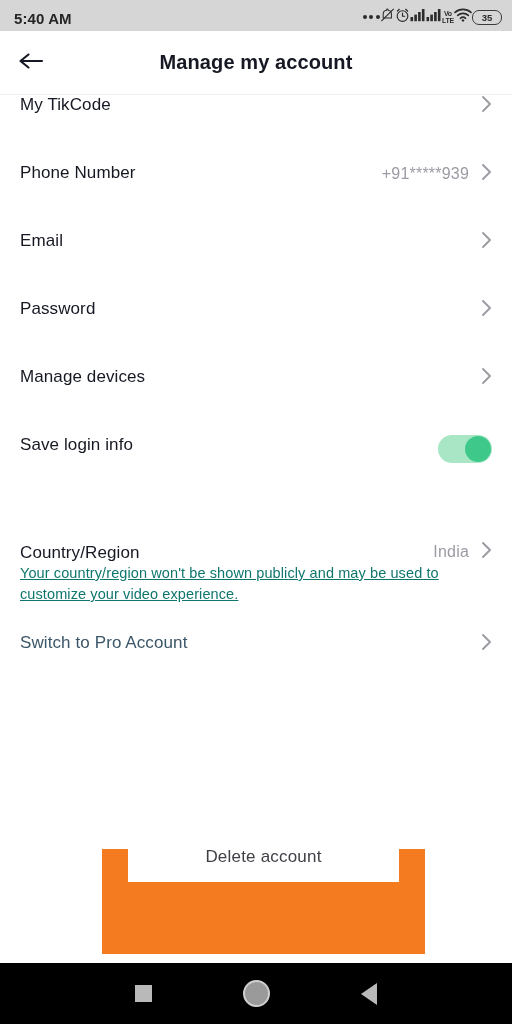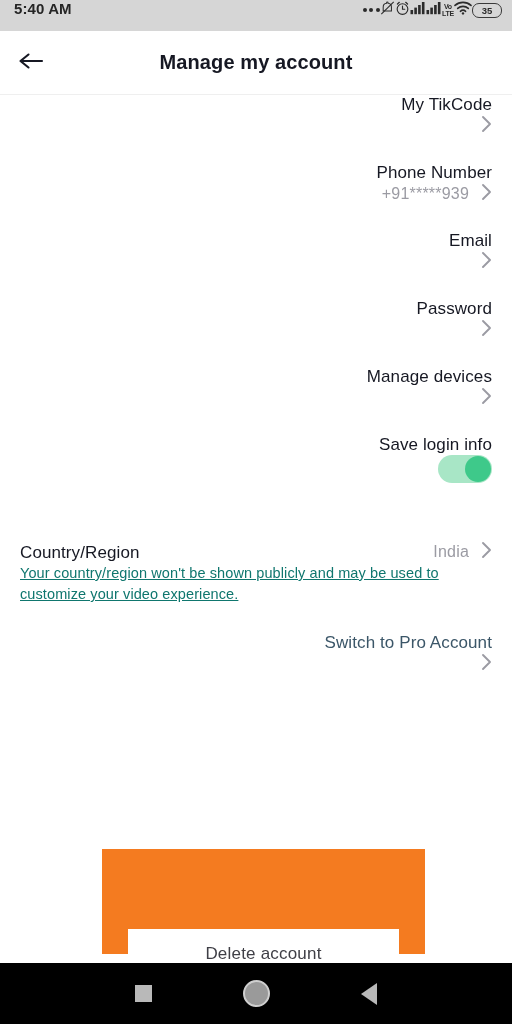--- a/index.html
+++ b/index.html
@@ -6,22 +6,22 @@
   html, body {
     width:512px; height:1024px;
     background:#ffffff;
     font-family:"Liberation Sans", sans-serif;
     overflow:hidden;
   }
   #screen { position:relative; width:512px; height:1024px; background:#fff; }
 
   
   .statusbar{
-    height:31px; background:#d6d6d6; display:flex; align-items:flex-start;
-    padding:0 10px 11px 14px; color:#2b2b2b;
+    height:31px; background:#d6d6d6; display:flex; align-items:flex-end;
+    padding:0 10px 4px 14px; color:#2b2b2b;
   }
   .sb-time{ font-size:15px; font-weight:700; letter-spacing:.1px; color:#252525; }
   .sb-right{ margin-left:auto; display:flex; align-items:center; gap:0; }
   .sb-ico{ display:block; }
   .sb-dots{ display:flex; gap:2.5px; align-items:center; }
   .sb-dots i{ width:4px;height:4px;border-radius:50%;background:#2b2b2b;display:block; }
   .sb-volte{ font-size:7px; font-weight:700; line-height:7.5px; text-align:center; color:#2b2b2b; letter-spacing:-.2px;}
   .sb-batt{
     width:30px;height:15px;border:1.6px solid #3a3a3a;border-radius:7px;
     display:flex;align-items:center;justify-content:center;
@@ -36,21 +36,21 @@
   .back-btn{ width:62px; height:64px; display:flex; align-items:center; justify-content:center; cursor:pointer;}
   .page-title{
     position:absolute; left:0; right:0; text-align:center;
     font-size:20px; font-weight:700; color:#161823; letter-spacing:.1px;
     pointer-events:none;
   }
 
   
   .list{ padding:0 20px; }
   .row{
-    height:68px; display:flex; align-items:flex-end; cursor:pointer; background:#fff;flex-direction:column;
+    height:68px; display:flex; align-items:flex-start; cursor:pointer; background:#fff;
   }
   .row-label{ font-size:17px; color:#161823; letter-spacing:.1px; }
   .row-right{ margin-left:auto; display:flex; align-items:center; gap:12px; }
   .row-value{ font-size:16px; color:#9b9ba3; letter-spacing:.2px; }
   .chev{ display:block; }
 
   .row.pro .row-label{ color:#3b5668; }
 
   
   .country-row{ height:46px; display:flex; align-items:flex-end; cursor:pointer; }
@@ -69,21 +69,21 @@
     position:absolute; top:1px; right:1px; width:26px; height:26px;
     border-radius:50%; background:#3ec98a;
   }
 
   
   .annot{
     position:absolute; left:102px; top:849px; width:323px; height:105px;
     background:#f47b20;
   }
   .delete-btn{
-    position:absolute; left:128px; top:929px; width:271px; height:50px;
+    position:absolute; left:128px; top:832px; width:271px; height:50px;
     background:#fff; display:flex; align-items:center; justify-content:center;
     font-size:17px; color:#3f3f46; cursor:pointer; letter-spacing:.2px;
   }
 
   
   .navbar{
     position:absolute; left:0; bottom:0; width:512px; height:61px;
     background:#000; display:flex; align-items:center; justify-content:space-around;
     padding:0 90px;
   }

